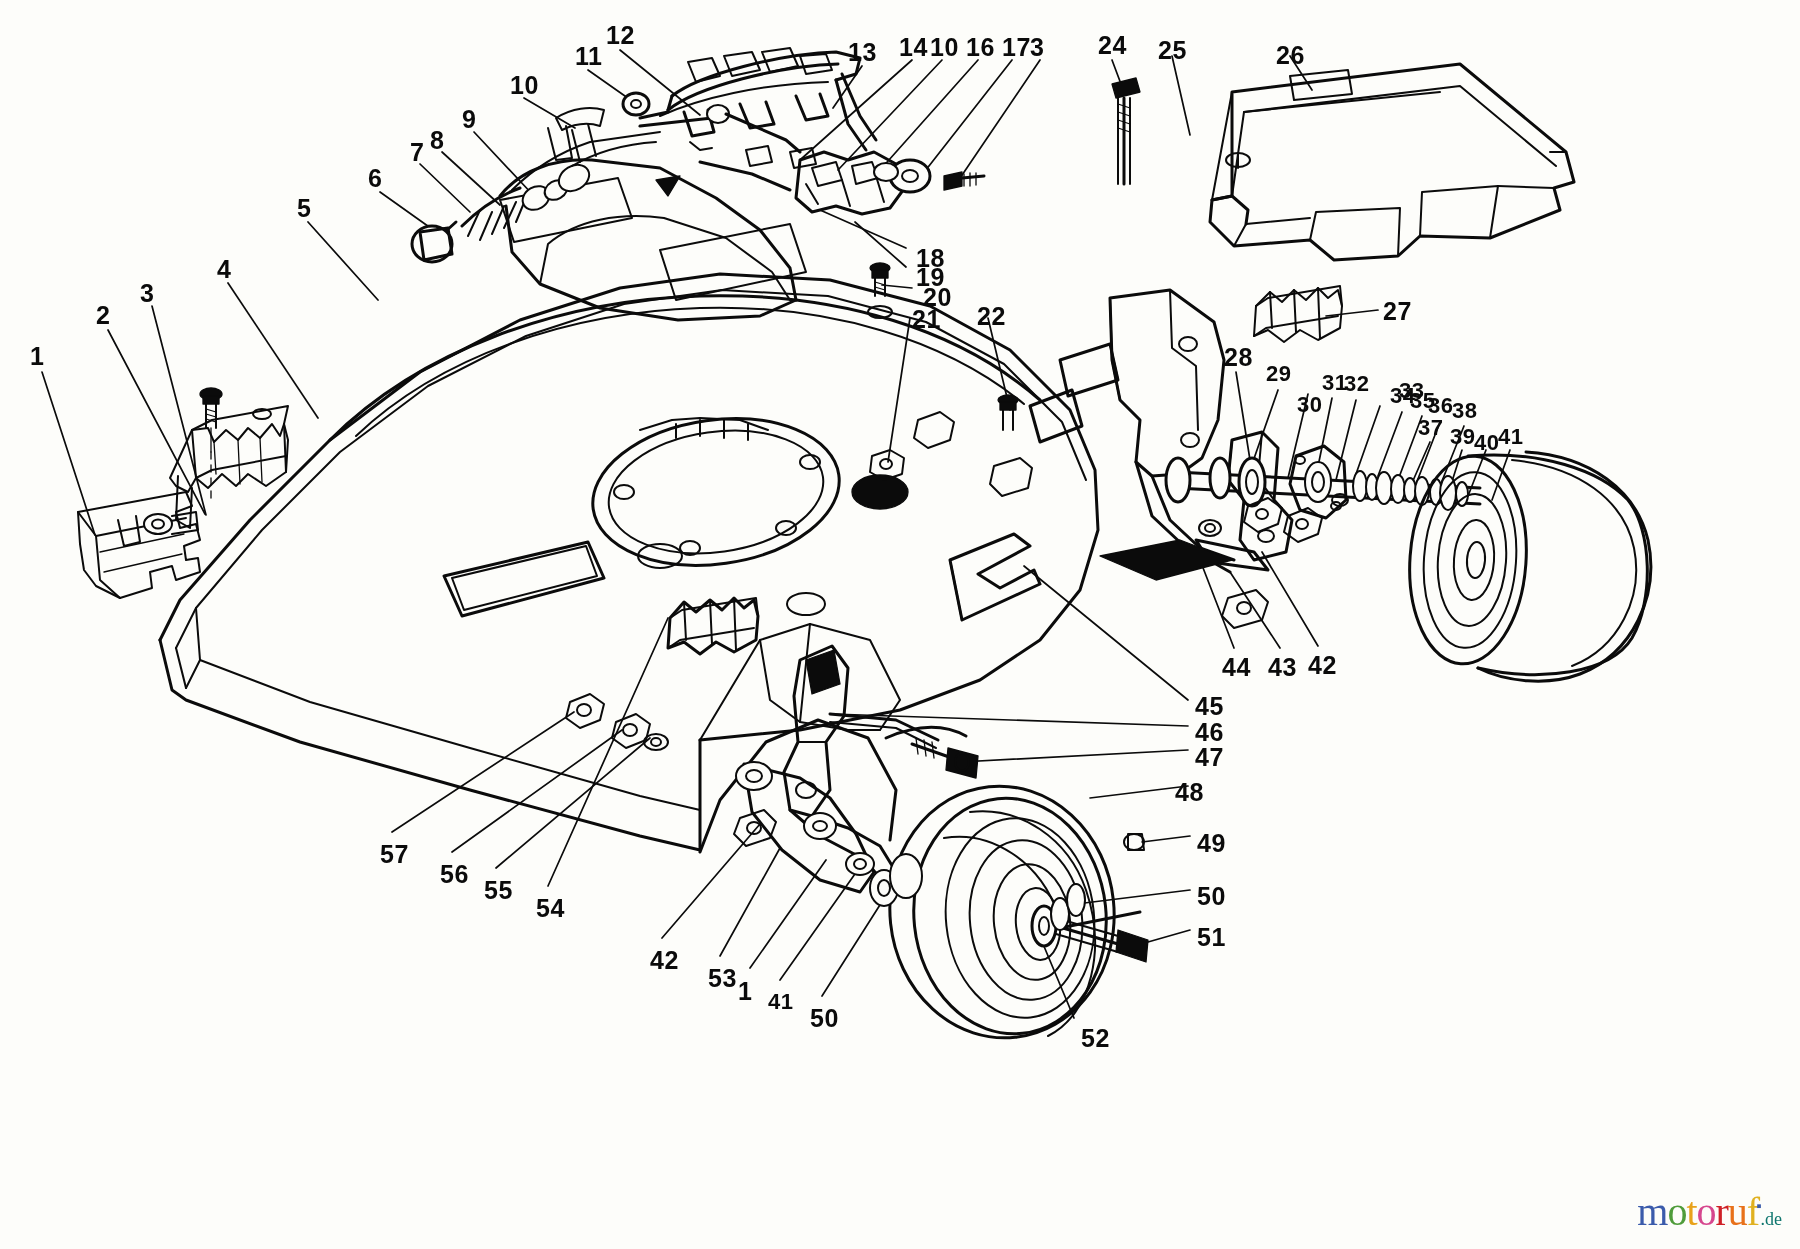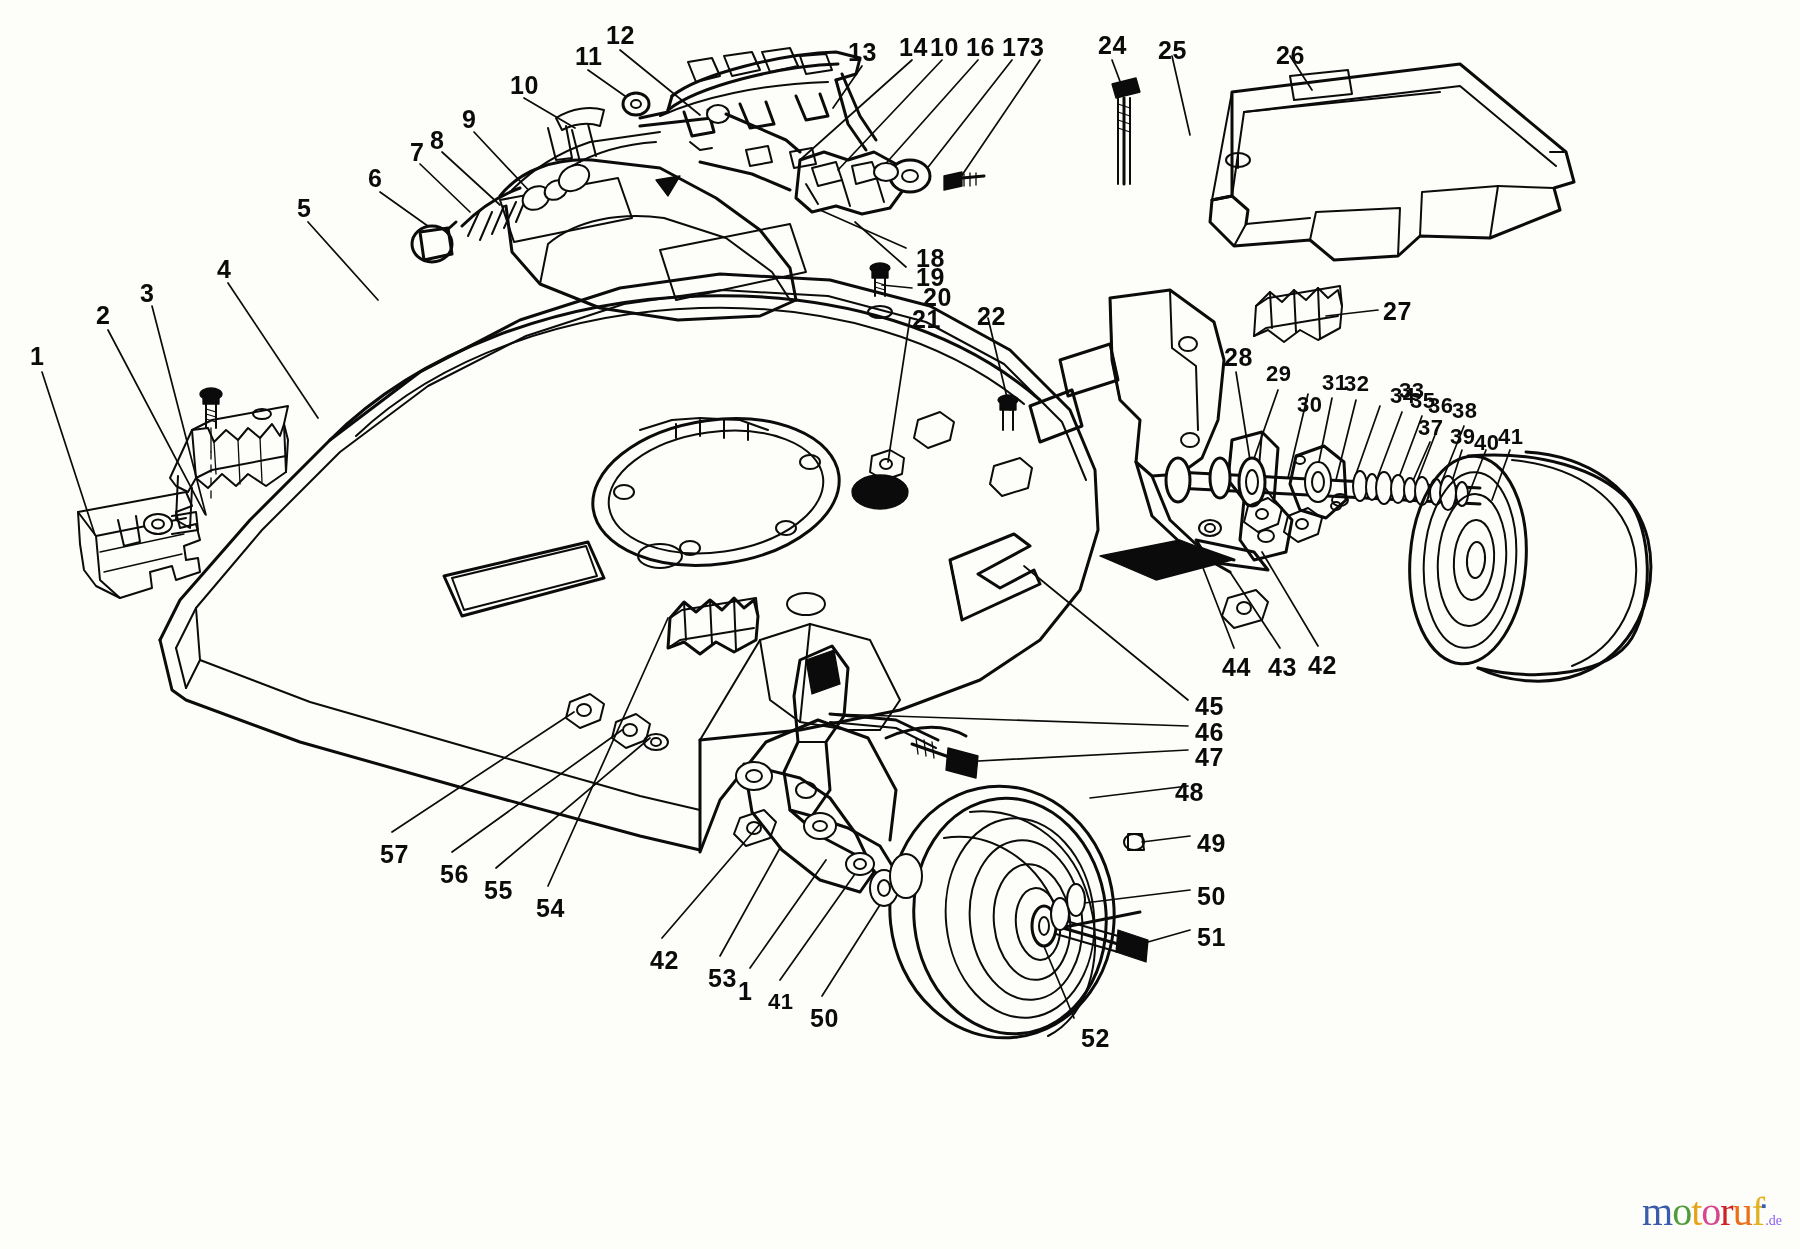--- a/index.html
+++ b/index.html
@@ -21,21 +21,21 @@
   #watermark{
     position:absolute;
     right:18px;bottom:14px;
     font-family:"Liberation Serif",serif;
     font-size:40px;
     letter-spacing:-1px;
     white-space:nowrap;
   }
   #watermark span{display:inline-block;}
   #watermark .dot{font-size:15px;vertical-align:super;margin-left:-3px;}
-  #watermark .tld{font-size:14px;color:#8b5cf6;letter-spacing:0;}
+  #watermark .tld{font-size:18px;color:#0f766e;letter-spacing:0;}
 </style>
 </head>
 <body>
 
 <div id="stage">
 
   <svg id="art" viewBox="0 0 1800 1249" xmlns="http://www.w3.org/2000/svg">
     <defs>
       <style>
         .ln{fill:none;stroke:#0b0b0b;stroke-width:2;stroke-linecap:round;stroke-linejoin:round;}

